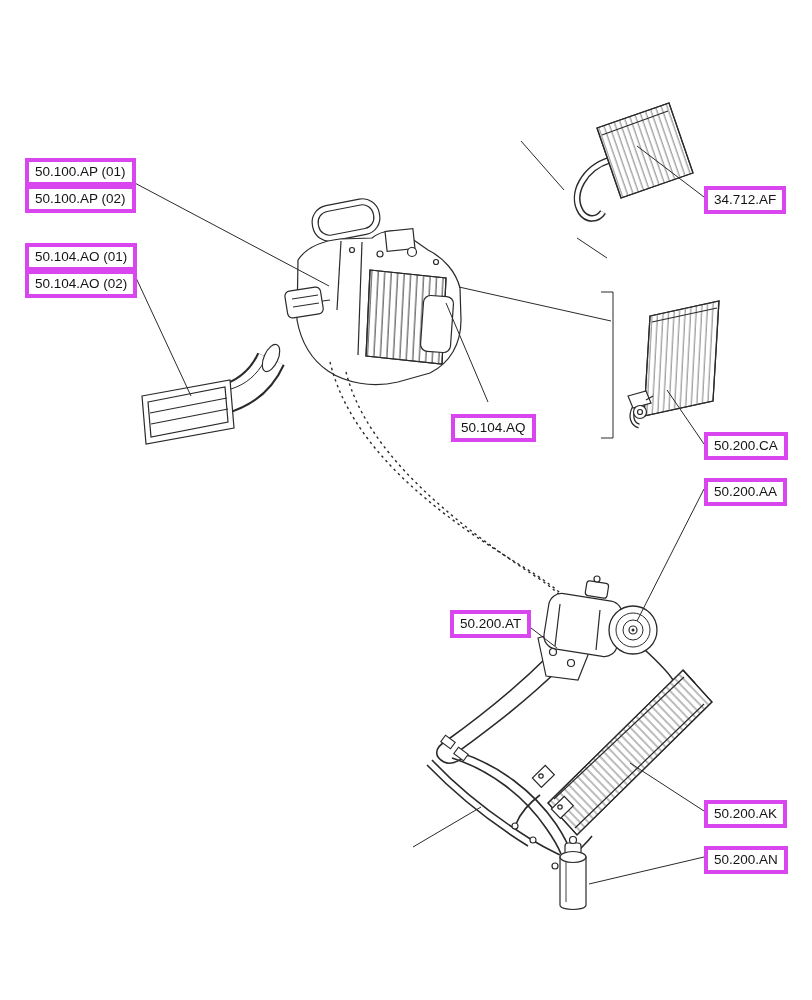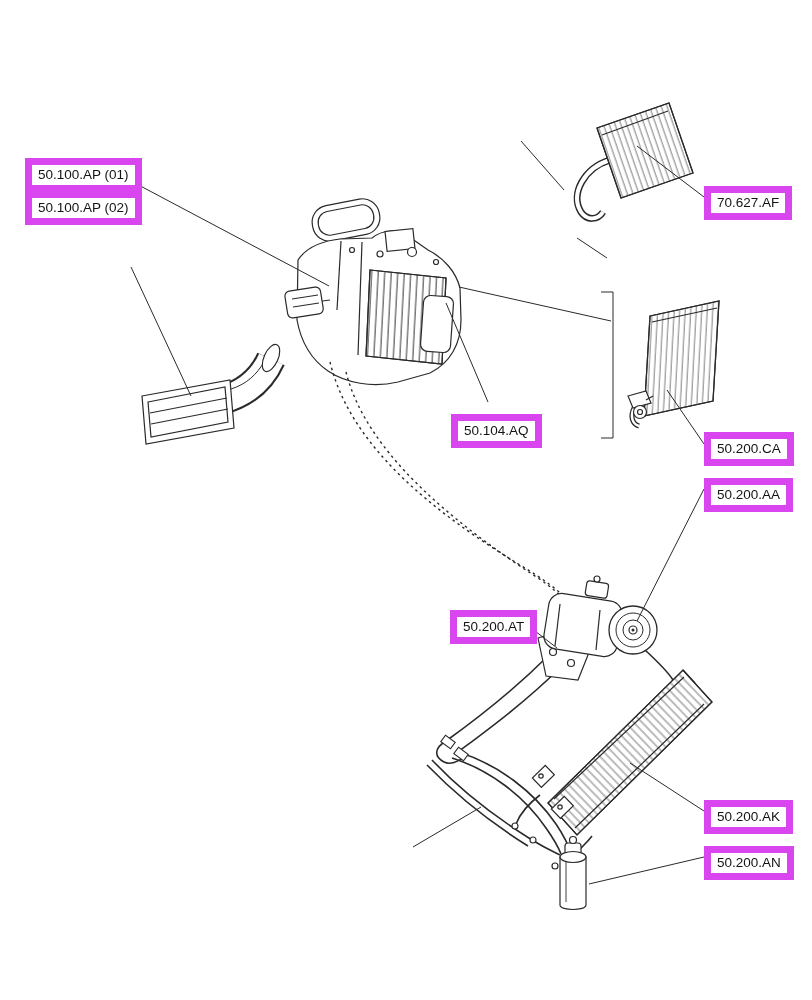--- a/index.html
+++ b/index.html
@@ -4,21 +4,21 @@
 <style>
   * { margin:0; padding:0; box-sizing:border-box; }
   html,body { background:#ffffff; }
   .stage {
     position:relative; width:812px; height:1000px; background:#ffffff;
     overflow:hidden; font-family:"Liberation Sans", sans-serif;
   }
   .art { position:absolute; left:0; top:0; }
   .callout { position:absolute; display:inline-flex; flex-direction:column; align-items:stretch; }
   .callout-row {
-    border:7px solid #d946ef; background:#ffffff; color:#141414;
+    border:4px solid #d946ef; background:#ffffff; color:#141414;
     font-size:13.5px; line-height:17px; padding:1px 6px 2px; white-space:nowrap;
   }
   .callout-row + .callout-row { margin-top:-1px; }
 </style>
 </head>
 <body>
 
 <div class="stage">
 
   <svg class="art" width="812" height="1000" viewBox="0 0 812 1000">
@@ -160,23 +160,27 @@
       <line x1="459" y1="287" x2="611" y2="321"></line>
       <polyline points="601,292 613,292 613,438 601,438"></polyline>
     </g>
   </svg>
 
   <div class="callout" style="left:25px; top:158px;">
     <div class="callout-row">50.100.AP (01)</div>
     <div class="callout-row">50.100.AP (02)</div>
   </div>
 
+  <div class="callout" style="left:25px; top:243px;">
+    <div class="callout-row">50.104.AO (01)</div>
+    <div class="callout-row">50.104.AO (02)</div>
+  </div>
 
   <div class="callout" style="left:704px; top:186px;">
-    <div class="callout-row">70.627.AF</div>
+    <div class="callout-row">34.712.AF</div>
   </div>
 
   <div class="callout" style="left:451px; top:402px;margin-top:12px;">
     <div class="callout-row">50.104.AQ</div>
   </div>
 
   <div class="callout" style="left:704px; top:432px;">
     <div class="callout-row">50.200.CA</div>
   </div>
 

